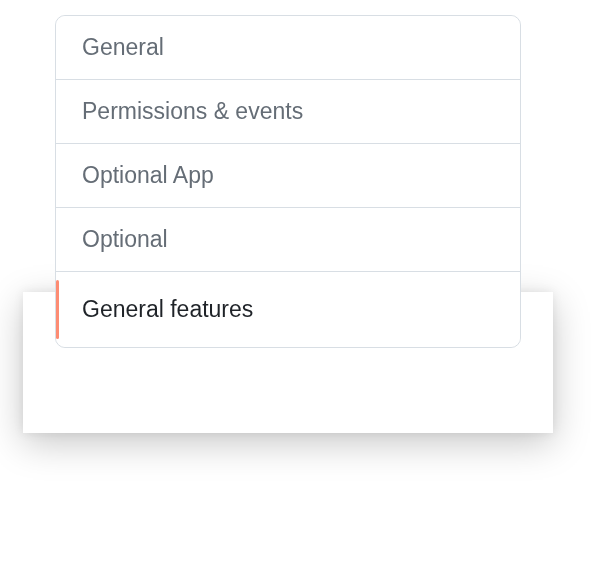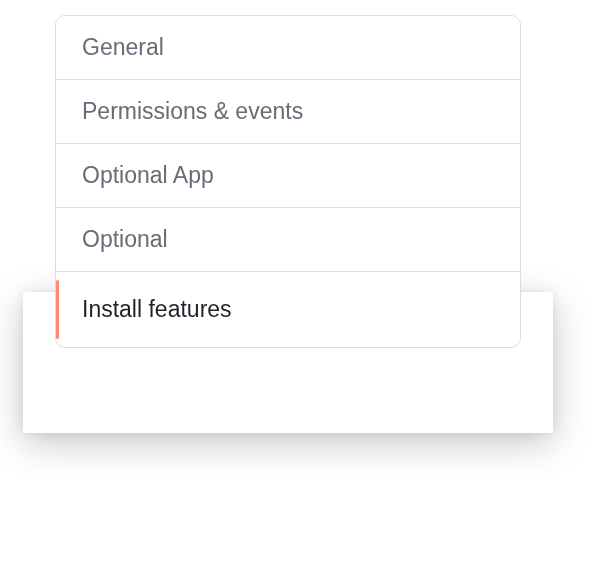--- a/index.html
+++ b/index.html
@@ -92,15 +92,15 @@
   <div class="nav-item">
     <span class="label">Permissions &amp; events</span>
   </div>
   <div class="nav-item">
     <span class="label">Optional App</span>
   </div>
   <div class="nav-item">
     <span class="label">Optional</span>
   </div>
   <div class="nav-item selected">
-    <span class="label">Install features</span>
+    <span class="label">General features</span>
   </div>
 </div>
 
 </body></html>

